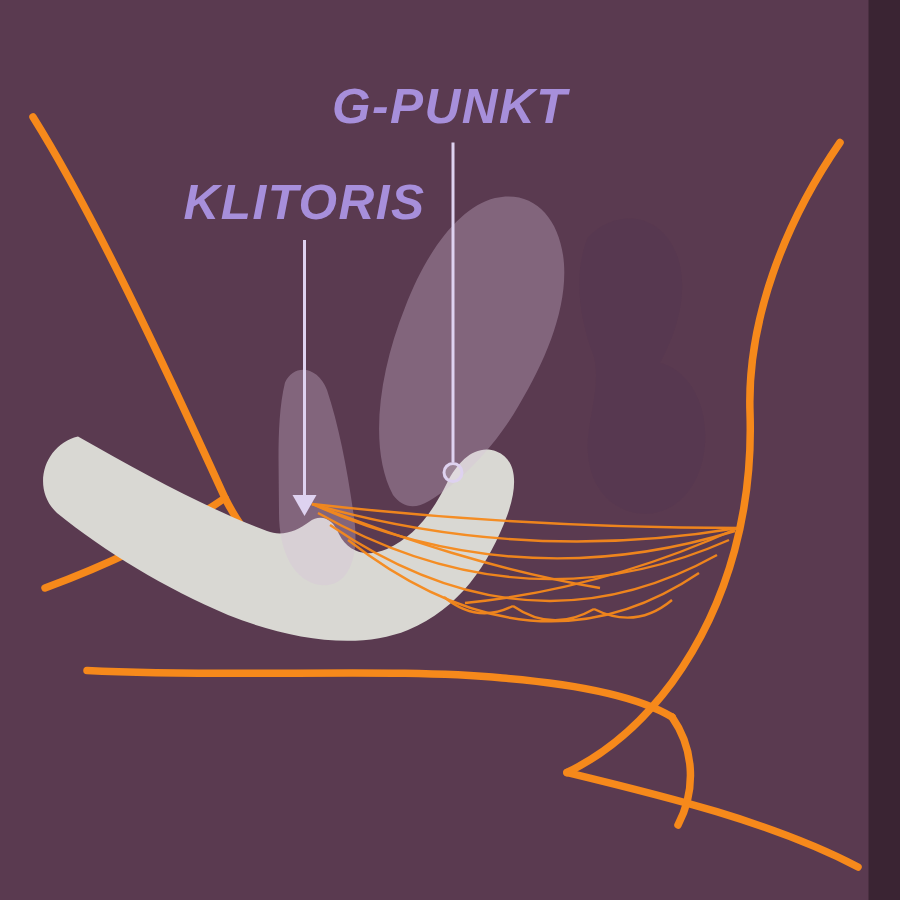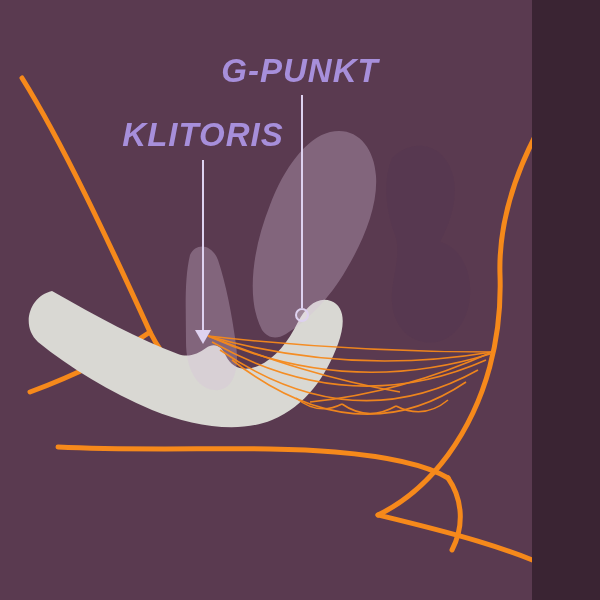--- a/index.html
+++ b/index.html
@@ -3,21 +3,21 @@
 <meta charset="utf-8">
 <style>
   html, body {
     margin: 0;
     padding: 0;
     background: #3a2433;
     font-family: "Liberation Sans", sans-serif;
   }
   .stage {
     position: relative;
-    width: 532px;
+    width: 579px;
     height: 600px;
     overflow: hidden;
   }
   svg { display: block; }
   .label-text {
     font-family: "Liberation Sans", "DejaVu Sans", sans-serif;
     font-weight: bold;
     font-style: italic;
     font-size: 33px;
     letter-spacing: 1px;

